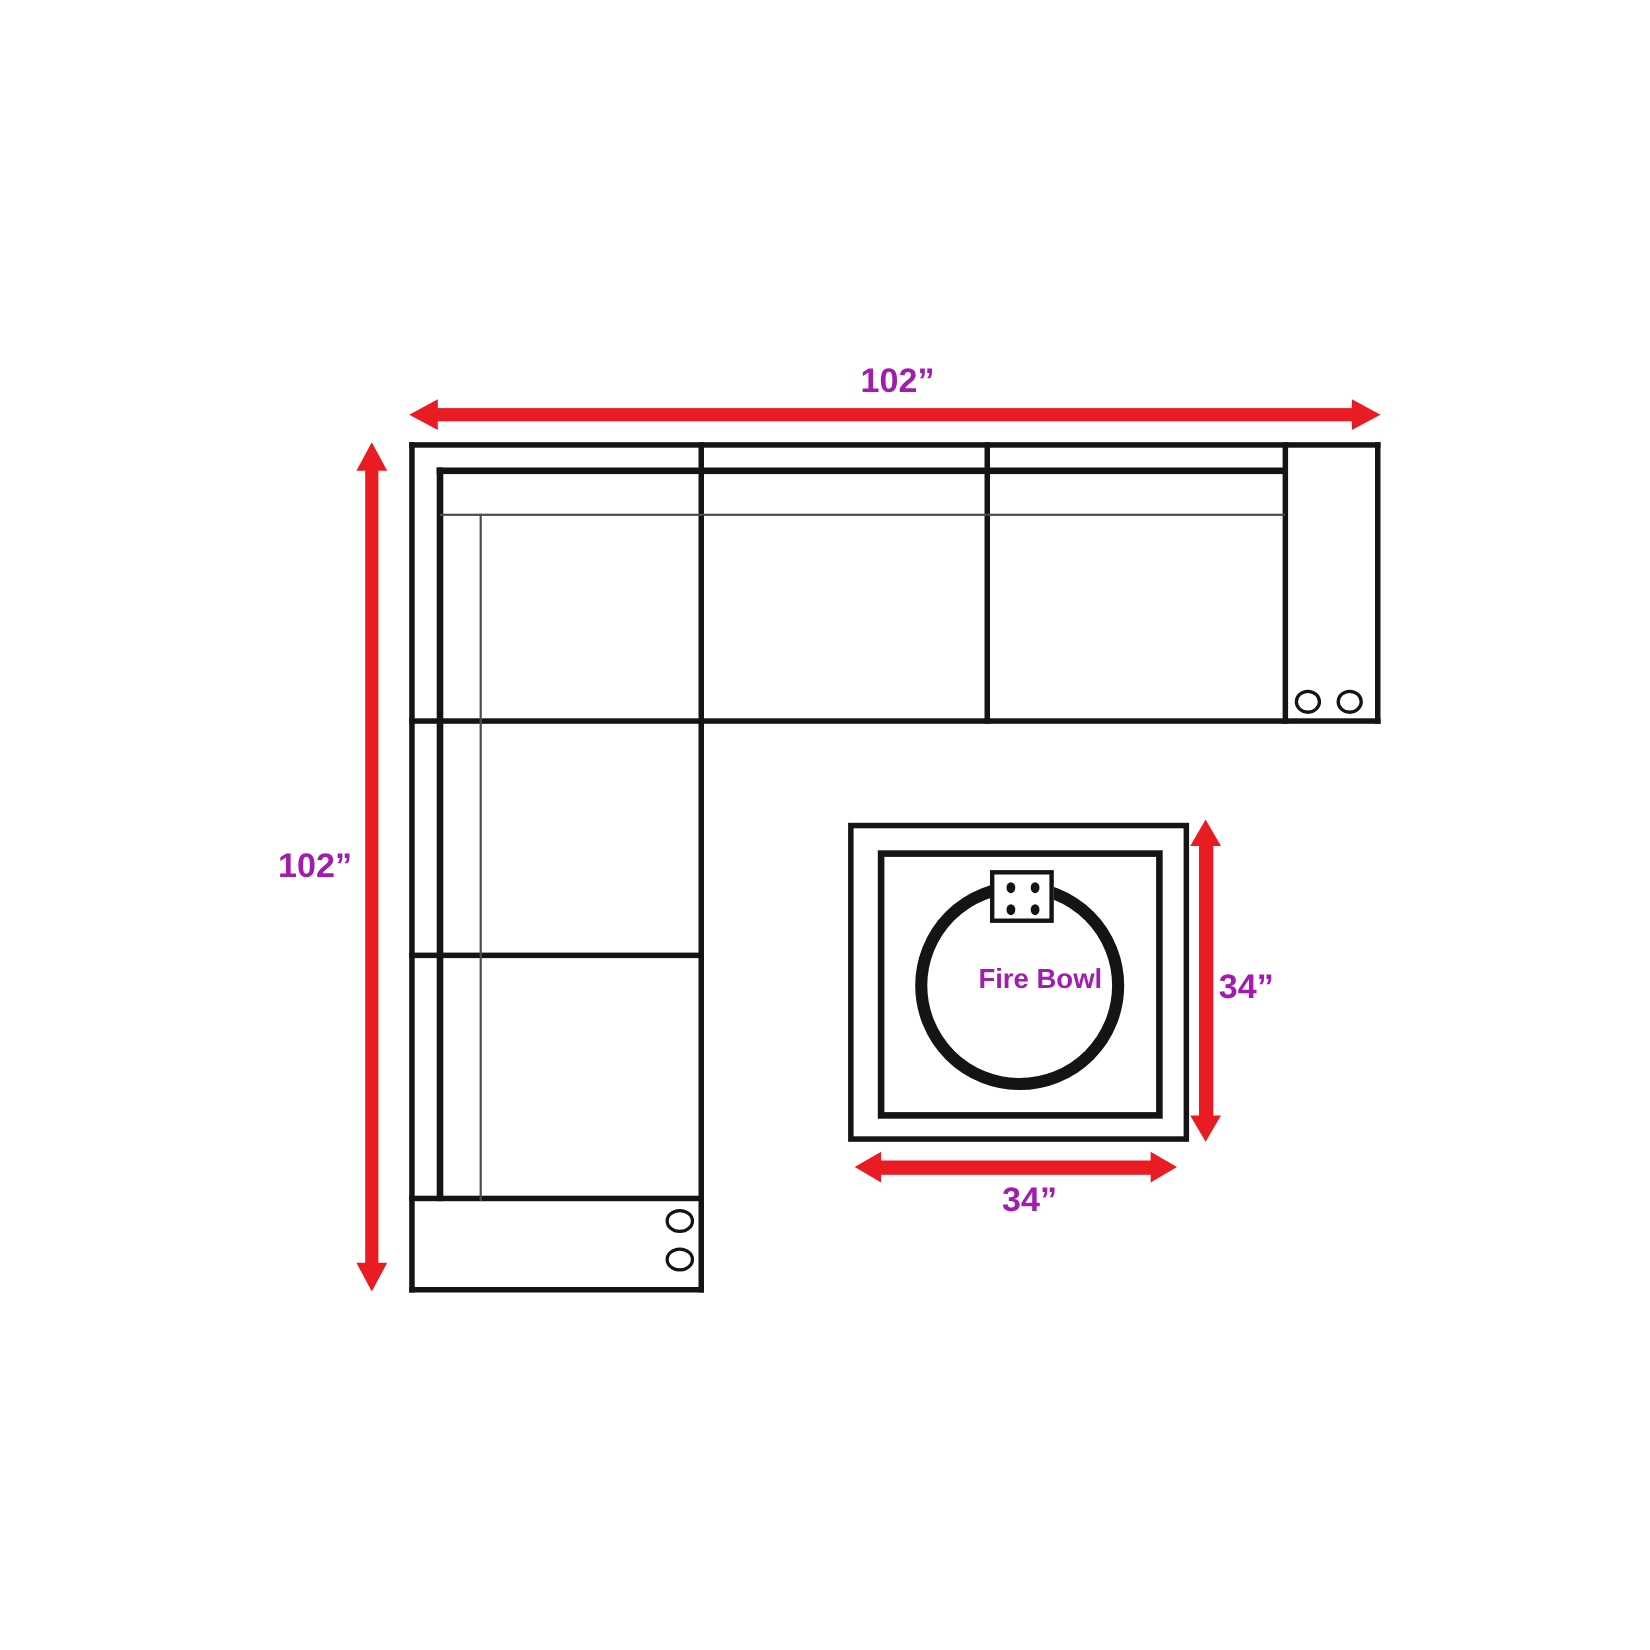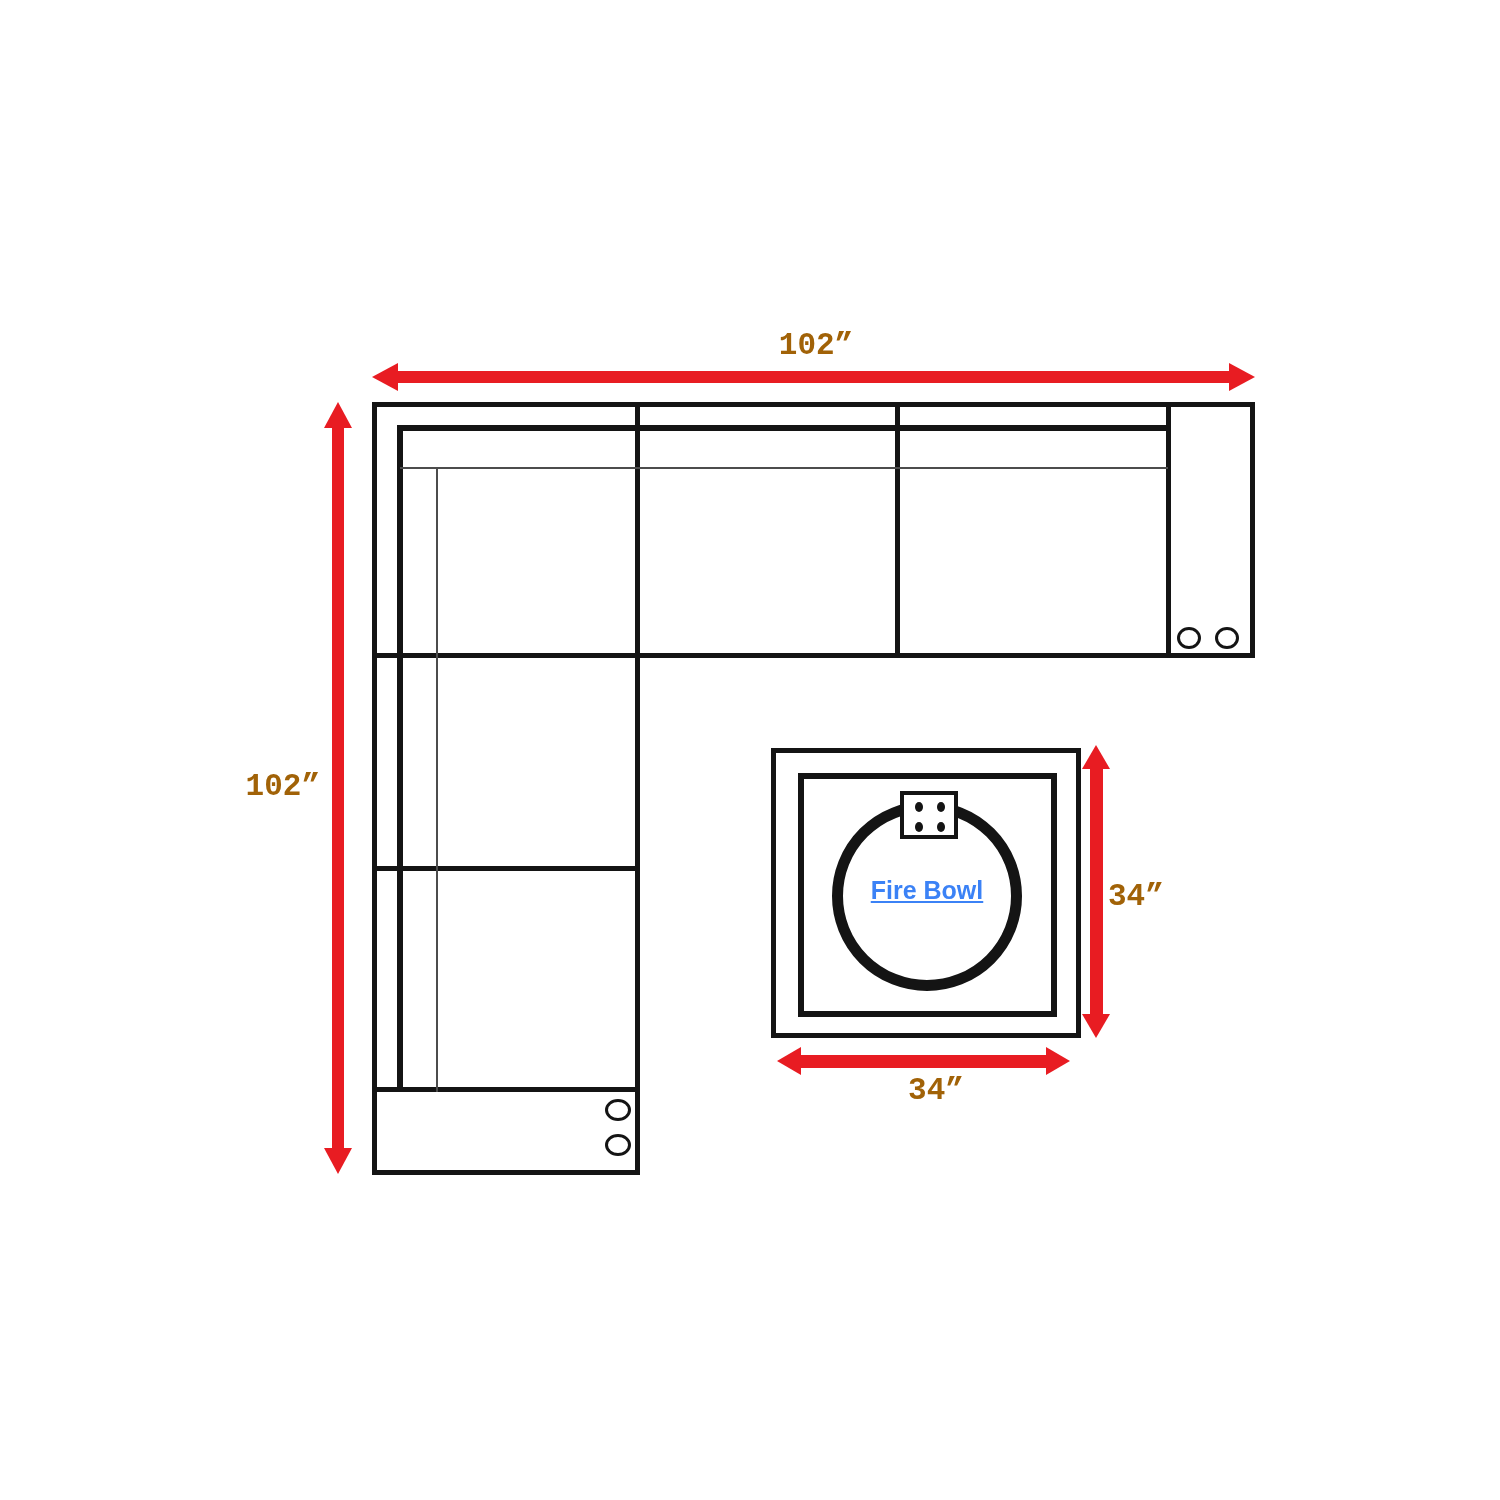--- a/index.html
+++ b/index.html
@@ -2,31 +2,31 @@
 <html><head>
 <meta charset="utf-8">
 <style>
   html,body{margin:0;padding:0;background:#ffffff;}
   #canvas{position:relative;width:1500px;height:1500px;background:#ffffff;overflow:hidden;
           font-family:"Liberation Sans", sans-serif;}
   .ln{position:absolute;background:#141414;}
   .thin{background:#4c4c4c;}
   .cup{position:absolute;border:3px solid #141414;border-radius:50%;background:#ffffff;box-sizing:border-box;}
   .sq{position:absolute;box-sizing:border-box;background:#ffffff;}
-  .dim-label{position:absolute;font-family:Liberation Mono, monospace;
-             font-weight:bold;font-size:31px;color:#a16207;letter-spacing:0px;}
+  .dim-label{position:absolute;font-family:Liberation Sans, sans-serif;
+             font-weight:bold;font-size:31px;color:#a21caf;letter-spacing:0px;}
   .shaft{position:absolute;background:#e81c22;}
   .head{position:absolute;width:0;height:0;}
   .head-left {border-top:14px solid transparent;border-bottom:14px solid transparent;border-right:26px solid #e81c22;}
   .head-right{border-top:14px solid transparent;border-bottom:14px solid transparent;border-left:26px solid #e81c22;}
   .head-up   {border-left:14px solid transparent;border-right:14px solid transparent;border-bottom:26px solid #e81c22;}
   .head-down {border-left:14px solid transparent;border-right:14px solid transparent;border-top:26px solid #e81c22;}
   .dot{position:absolute;background:#141414;border-radius:50%;width:8px;height:10px;}
   .firebowl-text{position:absolute;font-family:"Liberation Sans", sans-serif;font-weight:bold;
-                 font-size:25px;color:#3b82f6;text-align:center;text-decoration:underline;}
+                 font-size:25px;color:#a21caf;text-align:right;}
 </style>
 </head>
 <body>
 
 <div id="canvas">
 
   <div class="ln" style="left:372px;top:402px;width:883px;height:5px;"></div>
   <div class="ln" style="left:372px;top:653px;width:883px;height:5px;"></div>
   <div class="ln" style="left:1250px;top:402px;width:5px;height:256px;"></div>
   <div class="ln" style="left:372px;top:402px;width:5px;height:773px;"></div>

